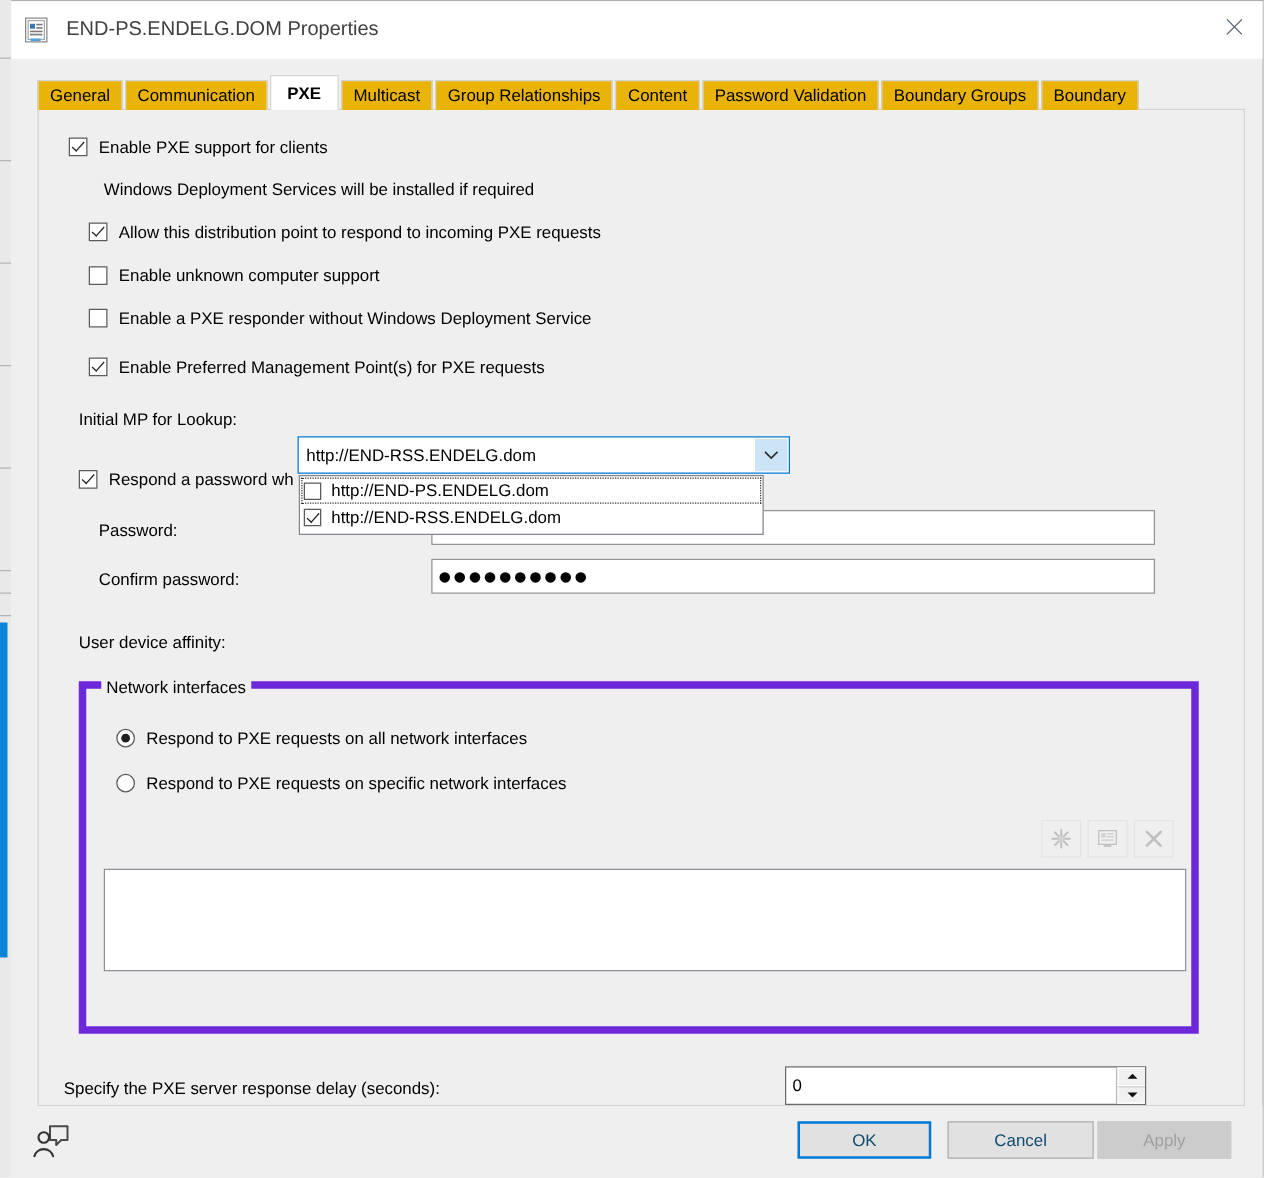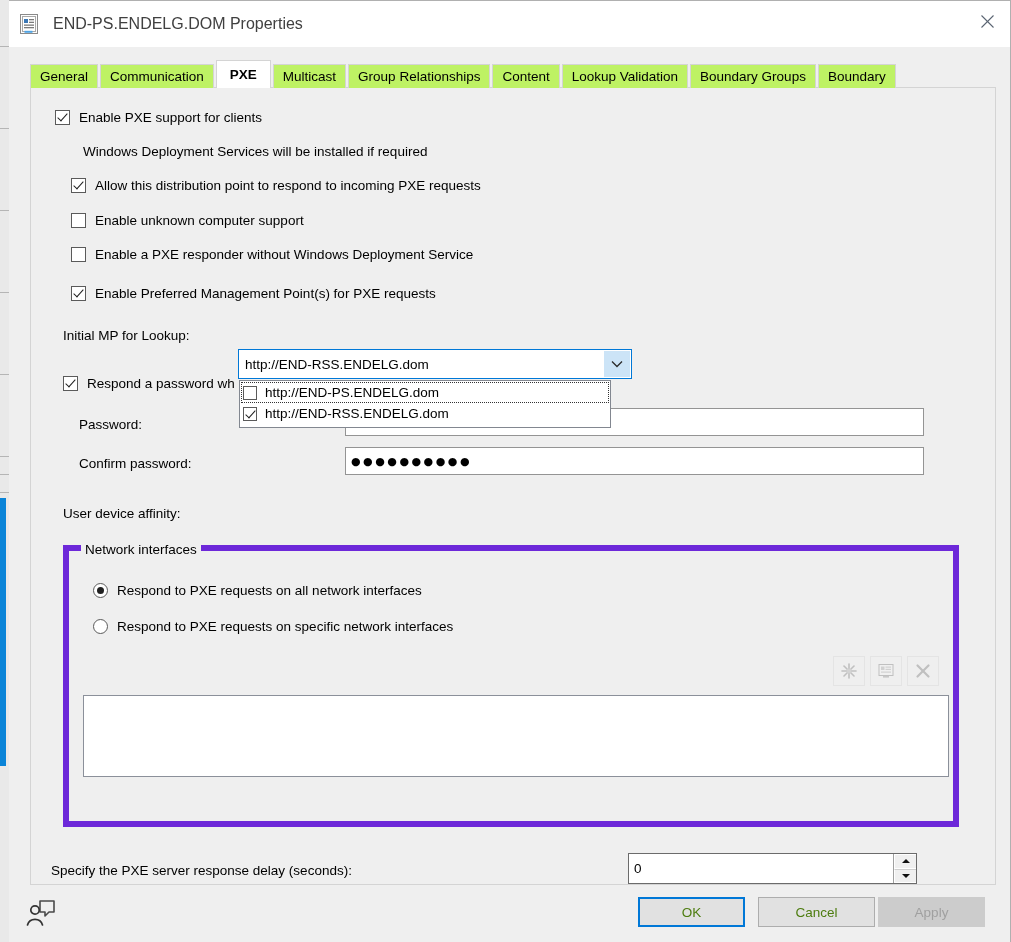--- a/index.html
+++ b/index.html
@@ -96,21 +96,21 @@
     align-items: flex-end;
     flex: 0 0 auto;
     position: relative;
     z-index: 3;
   }
   .tab {
     height: 24px;
     line-height: 24px;
     padding: 0 9px;
     margin-right: 2px;
-    background: #bef264;
+    background: #eab308;
     border: 1px solid #d4d4d4;
     border-bottom: none;
     font-size: 13.5px;
     color: #000;
     white-space: nowrap;
     cursor: default;
     box-sizing: border-box;
   }
   .tab.active {
     background: #ffffff;
@@ -371,21 +371,21 @@
   .dlgbtn {
     position: absolute;
     height: 30px;
     background: #e1e1e1;
     border: 1px solid #adadad;
     box-sizing: border-box;
     display: flex;
     align-items: center;
     justify-content: center;
     font-size: 13.5px;
-    color: #4d7c0f;
+    color: #0c4a6e;
     cursor: default;
   }
   .dlgbtn.default {
     background: #e1e1e1;
     border: 2px solid #0078d7;
   }
   .dlgbtn.disabled {
     background: #cccccc;
     border-color: #cccccc;
     color: #a0a0a0;
@@ -431,21 +431,21 @@
     </div>
   </div>
 
   <div id="tabstrip">
     <div class="tab">General</div>
     <div class="tab">Communication</div>
     <div class="tab active">PXE</div>
     <div class="tab">Multicast</div>
     <div class="tab">Group Relationships</div>
     <div class="tab">Content</div>
-    <div class="tab">Lookup Validation</div>
+    <div class="tab">Password Validation</div>
     <div class="tab">Boundary Groups</div>
     <div class="tab">Boundary</div>
   </div>
 
   <div id="tabpanel">
     <div id="panel-inner">
 
       <div class="row" style="left:24px; top:22px;">
         <div class="cb checked"></div>
         <div class="cb-label">Enable PXE support for clients</div>

